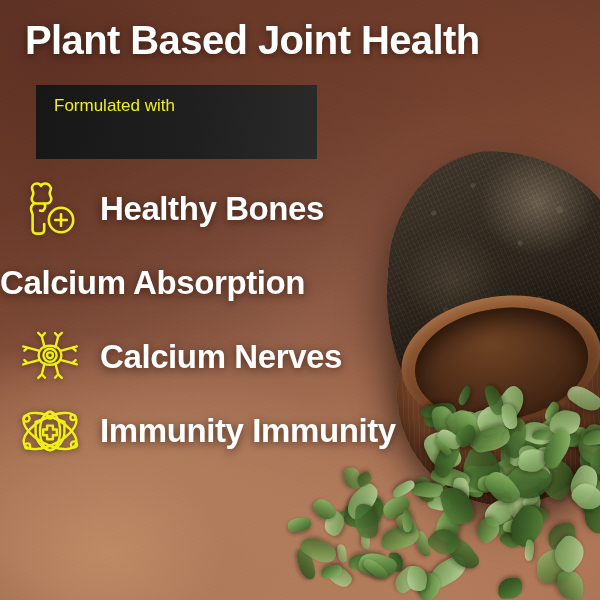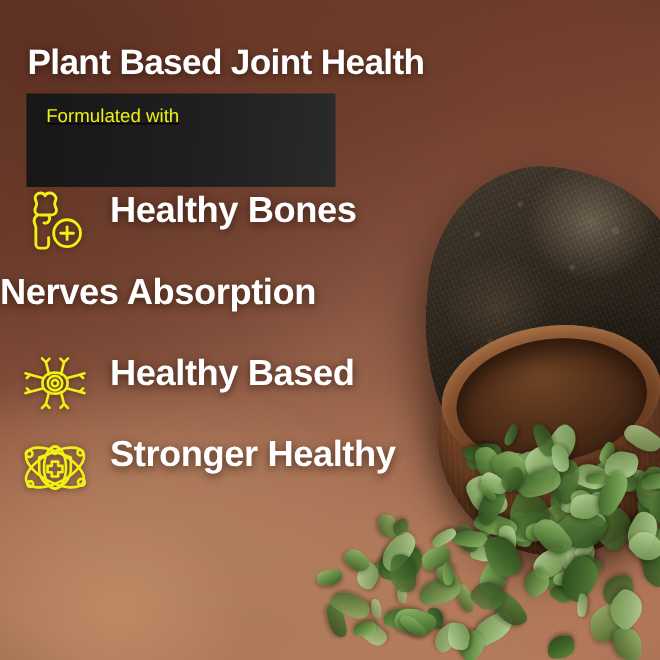--- a/index.html
+++ b/index.html
@@ -148,56 +148,54 @@
   .herb-bowl { position: absolute; left: 420px; top: 386px; width: 200px; height: 118px; overflow: visible; }
   .herb-spill { position: absolute; left: 286px; top: 470px; width: 320px; height: 120px; }
 
   
   .content { position: absolute; inset: 0; }
 
   .headline {
     position: absolute;
     left: 25px; top: 19px;
     color: #ffffff;
-    font-size: 32px;
+    font-size: 40px;
     font-weight: bold;
     letter-spacing: -0.6px;
     line-height: 1.08;
     white-space: nowrap;
     text-shadow: 0 2px 7px rgba(30,12,4,.55);
-    margin-top: 20px;
   }
 
   .badge {
     position: absolute;
-    left: 24px; top: 85px;
-    width: 281px; height: 85px;
+    left: 36px; top: 85px;
+    width: 281px; height: 74px;
     background: linear-gradient(94deg, #171717 0%, #1f1f1f 55%, #2a2a2a 100%);
     padding: 9px 0 0 18px;
-    text-decoration: underline;
   }
   .badge-line {
     color: #f0f015;
     font-size: 17px;
     line-height: 24px;
     white-space: nowrap;
     font-weight: normal;
   }
   .badge-line b { font-weight: bold; }
 
   .features {
     position: absolute;
     left: 0; top: 172px;
     width: 600px;
   }
   .feature-row {
     position: relative;
     height: 74px;
     display: flex;
-    align-items: flex-start;
+    align-items: center;
   }
   .feature-icon {
     width: 100px;
     min-width: 100px;
     display: flex;
     align-items: center;
     justify-content: center;
   }
   .feature-icon svg { display: block; filter: drop-shadow(0 1px 3px rgba(30,14,4,.5)); }
   .feature-label {
@@ -368,21 +366,21 @@
             <path d="M12 23.6c-1.9 1.1-3 3-3 5.2 0 2.6 1.6 4 1.6 6.3V50c0 2 1.6 3.6 3.6 3.6h4.4c2 0 3.6-1.6 3.6-3.6v-6"></path>
             <path d="M22.2 23.6c1.1 1.6 1.2 3.4.4 5-.9 1.8-2.9 2.6-4.6 2"></path>
             <circle cx="39" cy="40" r="12.2"></circle>
             <path d="M39 34.2v11.6M33.2 40h11.6"></path>
           </svg>
         </div>
         <div class="feature-label">Healthy Bones</div>
       </div>
 
       <div class="feature-row">
-        <div class="feature-label">Nerves Absorption</div>
+        <div class="feature-label">Calcium Absorption</div>
       </div>
 
       <div class="feature-row">
         <div class="feature-icon">
           <svg width="62" height="60" viewBox="0 0 62 60" fill="none" stroke="#F0F015" stroke-width="2.4" stroke-linecap="round" stroke-linejoin="round">
             <path d="M31 18.8c-4 0-7 1.2-9 3.2-1.6 1.6-2.4 3.8-2.4 6.3 0 2.5.8 4.7 2.4 6.3 2 2 5 3.2 9 3.2s7-1.2 9-3.2c1.6-1.6 2.4-3.8 2.4-6.3 0-2.5-.8-4.7-2.4-6.3-2-2-5-3.2-9-3.2z"></path>
             <circle cx="31" cy="28.3" r="6.6"></circle>
             <circle cx="31" cy="28.3" r="2.9"></circle>
 
             <path d="M25.6 20.3 22.8 9.4M22.8 9.4l-3.6-3.6M22.8 9.4l3.2-3.4"></path>
@@ -391,21 +389,21 @@
             <path d="M25.6 36.4 22.8 47.3M22.8 47.3l-3.6 3.6M22.8 47.3l3.2 3.4"></path>
             <path d="M36.4 36.4 39.2 47.3M39.2 47.3l3.6 3.6M39.2 47.3l-3.2 3.4"></path>
 
             <path d="M19.8 23.6 8.6 20.6M8.6 20.6l-4.4-1.2M8.6 20.6l-3.2 3.1"></path>
             <path d="M19.8 33.2 8.6 36.2M8.6 36.2l-4.4 1.2M8.6 36.2l-3.2-3.1"></path>
 
             <path d="M42.2 23.6 53.4 20.6M53.4 20.6l4.4-1.2M53.4 20.6l3.2 3.1"></path>
             <path d="M42.2 33.2 53.4 36.2M53.4 36.2l4.4 1.2M53.4 36.2l3.2-3.1"></path>
           </svg>
         </div>
-        <div class="feature-label">Healthy Based</div>
+        <div class="feature-label">Calcium Nerves</div>
       </div>
 
       <div class="feature-row">
         <div class="feature-icon">
           <svg width="66" height="62" viewBox="0 0 66 62" fill="none" stroke="#F0F015" stroke-width="2.4" stroke-linecap="round" stroke-linejoin="round">
 
             <ellipse cx="33" cy="31" rx="29" ry="13.5" transform="rotate(28 33 31)"></ellipse>
             <ellipse cx="33" cy="31" rx="29" ry="13.5" transform="rotate(-28 33 31)"></ellipse>
             <ellipse cx="33" cy="31" rx="19" ry="10" transform="rotate(90 33 31)"></ellipse>
 
@@ -413,18 +411,18 @@
             <circle cx="57" cy="44.5" r="3.1" fill="none"></circle>
             <circle cx="33" cy="15.2" r="3.4" fill="none"></circle>
             <circle cx="10.5" cy="46" r="2.6" fill="none"></circle>
             <circle cx="56" cy="17.5" r="2.6" fill="none"></circle>
 
             <path d="M33 16.5 18.6 21.8v10.4c0 8.3 5.8 15.6 14.4 18.2 8.6-2.6 14.4-9.9 14.4-18.2V21.8L33 16.5z"></path>
 
             <path d="M30.1 25.6h5.8v3.9h3.9v5.8h-3.9v3.9h-5.8v-3.9h-3.9v-5.8h3.9z"></path>
           </svg>
         </div>
-        <div class="feature-label">Stronger Healthy</div>
+        <div class="feature-label">Immunity Immunity</div>
       </div>
 
     </div>
   </div>
 </div>
 
 </body></html>

